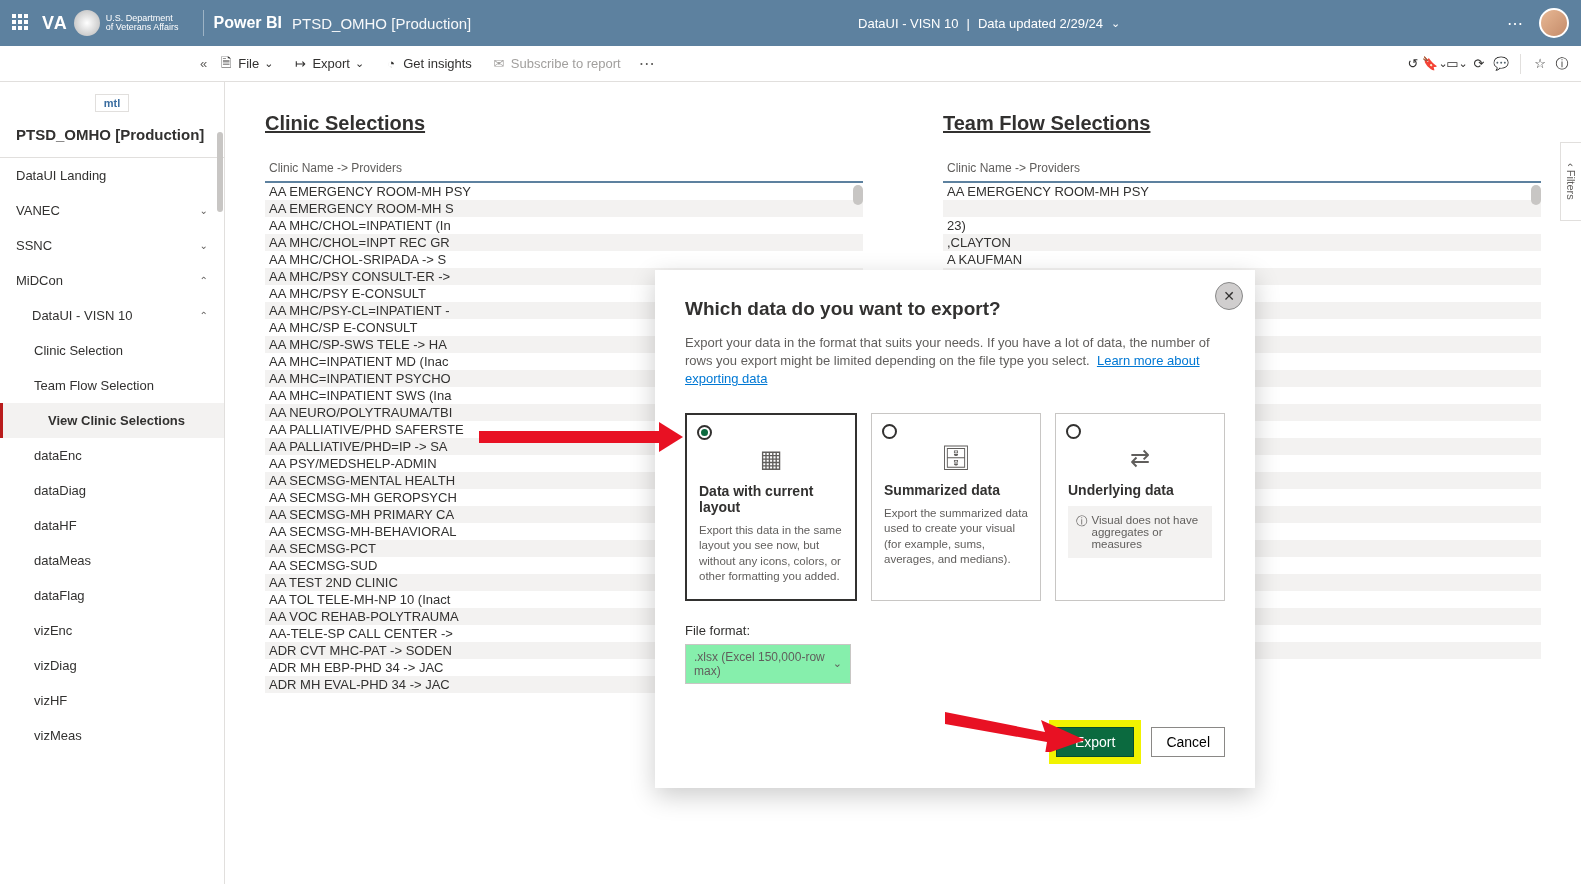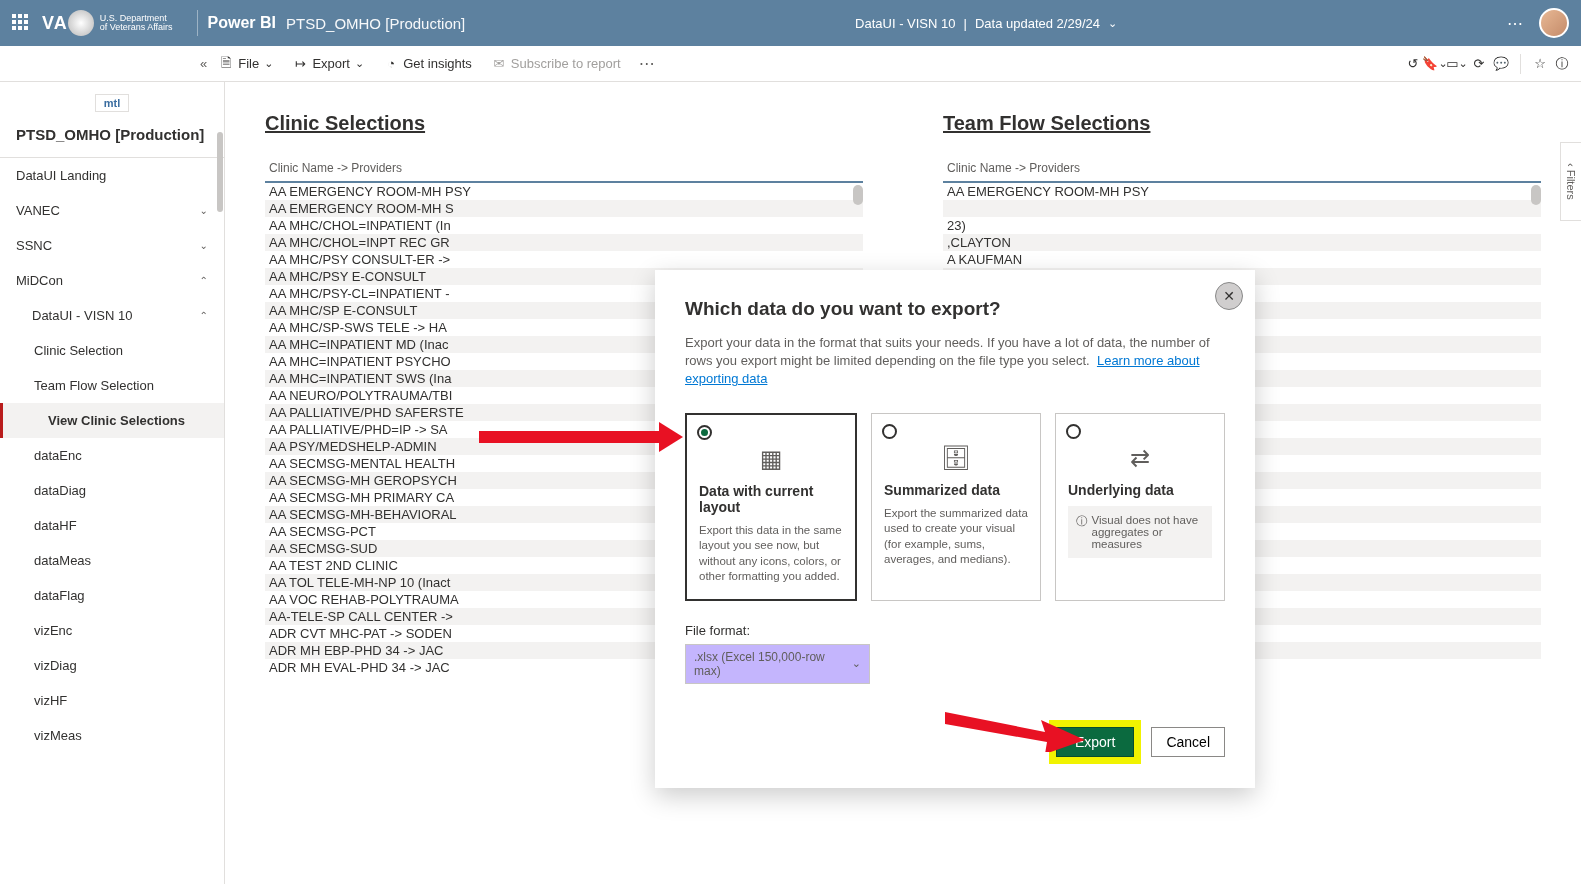--- a/index.html
+++ b/index.html
@@ -1,21 +1,21 @@
 <!DOCTYPE html>
 <html><head>
 <meta charset="utf-8">
 <style>
 * { box-sizing: border-box; margin: 0; padding: 0; }
 body { font-family: "Segoe UI", Arial, sans-serif; font-size: 13px; color: #323130; background: #faf9f8; overflow: hidden; }
 
 .topbar { height: 46px; background: #5d819f; display: flex; align-items: center; padding: 0 12px; color: #fff; }
 .waffle { width: 18px; height: 18px; margin-right: 12px; display:grid; grid-template-columns:repeat(3,4px); grid-template-rows:repeat(3,4px); gap:2px; cursor:pointer;}
 .waffle span{background:#fff;}
-.va-logo{font-weight:700; font-size:18px; margin-right:0; letter-spacing:1px;}
+.va-logo{font-weight:700; font-size:18px; margin-right:6px; letter-spacing:1px;}
 .seal{width:26px;height:26px;border-radius:50%;background:radial-gradient(circle,#fff 0%, #ccc 70%, #888 100%);margin-right:6px;}
 .dept-text{font-size:9px; line-height:1; margin-right:14px;}
 .divider{width:1px;height:26px;background:rgba(255,255,255,.4);margin:0 10px;}
 .app-name{font-weight:600; font-size:16px;}
 .report-name{font-size:15px; margin-left:10px; opacity:.95;}
 .top-center{margin-left:auto; display:flex; align-items:center; gap:8px;}
 .chev{font-size:11px;}
 .top-right{margin-left:auto; display:flex; align-items:center; gap:14px;}
 .dots{font-size:16px; letter-spacing:2px; cursor:pointer;}
 .avatar{width:30px;height:30px;border-radius:50%;background:linear-gradient(135deg,#e8b894,#c48b6a);border:2px solid #fff;}
@@ -62,21 +62,21 @@
 .options{display:flex;gap:14px;margin-top:24px;}
 .opt{flex:1;border:1px solid #c8c6c4;padding:14px 12px;position:relative;cursor:pointer;}
 .opt.selected{border:2px solid #323130;}
 .radio{width:15px;height:15px;border:2px solid #323130;border-radius:50%;position:absolute;top:10px;left:10px;display:flex;align-items:center;justify-content:center;}
 .radio.checked::after{content:"";width:7px;height:7px;background:#0b6a3f;border-radius:50%;}
 .opt-icon{text-align:center;font-size:24px;margin:16px 0 10px;color:#605e5c;}
 .opt-title{font-weight:600;font-size:14px;margin-bottom:8px;}
 .opt-desc{font-size:11.5px;color:#605e5c;line-height:1.35;}
 .note{background:#f3f2f1;padding:8px;font-size:11.5px;color:#605e5c;display:flex;gap:4px;}
 .ff-label{font-size:13px;margin-top:22px;margin-bottom:6px;}
-.ff-select{border:1px solid #c8c6c4;padding:5px 8px;font-size:12px;color:#605e5c;background:#c4b5fd;display:flex;align-items:center;gap:6px;width:185px;}
+.ff-select{border:1px solid #c8c6c4;padding:5px 8px;font-size:12px;color:#605e5c;background:#86efac;display:flex;align-items:center;gap:6px;width:166px;}
 .modal-actions{display:flex;gap:10px;justify-content:flex-end;margin-top:36px;align-items:center;}
 .highlight-box{background:#f1f300;padding:7px;display:inline-block;}
 .btn-export{background:#0b6a3f;color:#fff;border:1px solid #094d2e;padding:6px 18px;font-size:14px;cursor:pointer;}
 .btn-cancel{background:#fff;border:1px solid #8a8886;padding:6px 14px;font-size:14px;cursor:pointer;}
 
 
 .arrow1{position:absolute;left:254px;top:340px;width:210px;height:30px;pointer-events:none;}
 .arrow2{position:absolute;left:720px;top:620px;width:140px;height:50px;pointer-events:none;}
 .arrow-body{background:#e81123;height:12px;}
 .arrow-head{width:0;height:0;border-top:15px solid transparent;border-bottom:15px solid transparent;border-left:24px solid #e81123;}
@@ -225,20 +225,21 @@
         <div class="table-header">Clinic Name -&gt; Providers</div>
         <div class="table-body">
           <div class="vscroll">
               <div class="vscroll-thumb"></div>
             </div>
           <div id="clinic-rows">
               <div class="row">AA EMERGENCY ROOM-MH PSY</div>
               <div class="row">AA EMERGENCY ROOM-MH S</div>
               <div class="row">AA MHC/CHOL=INPATIENT (In</div>
               <div class="row">AA MHC/CHOL=INPT REC GR</div>
+              <div class="row">AA MHC/CHOL-SRIPADA -&gt; S</div>
               <div class="row">AA MHC/PSY CONSULT-ER -&gt;</div>
               <div class="row">AA MHC/PSY E-CONSULT</div>
               <div class="row">AA MHC/PSY-CL=INPATIENT -</div>
               <div class="row">AA MHC/SP E-CONSULT</div>
               <div class="row">AA MHC/SP-SWS TELE -&gt; HA</div>
               <div class="row">AA MHC=INPATIENT MD (Inac</div>
               <div class="row">AA MHC=INPATIENT PSYCHO</div>
               <div class="row">AA MHC=INPATIENT SWS (Ina</div>
               <div class="row">AA NEURO/POLYTRAUMA/TBI</div>
               <div class="row">AA PALLIATIVE/PHD SAFERSTE</div>

